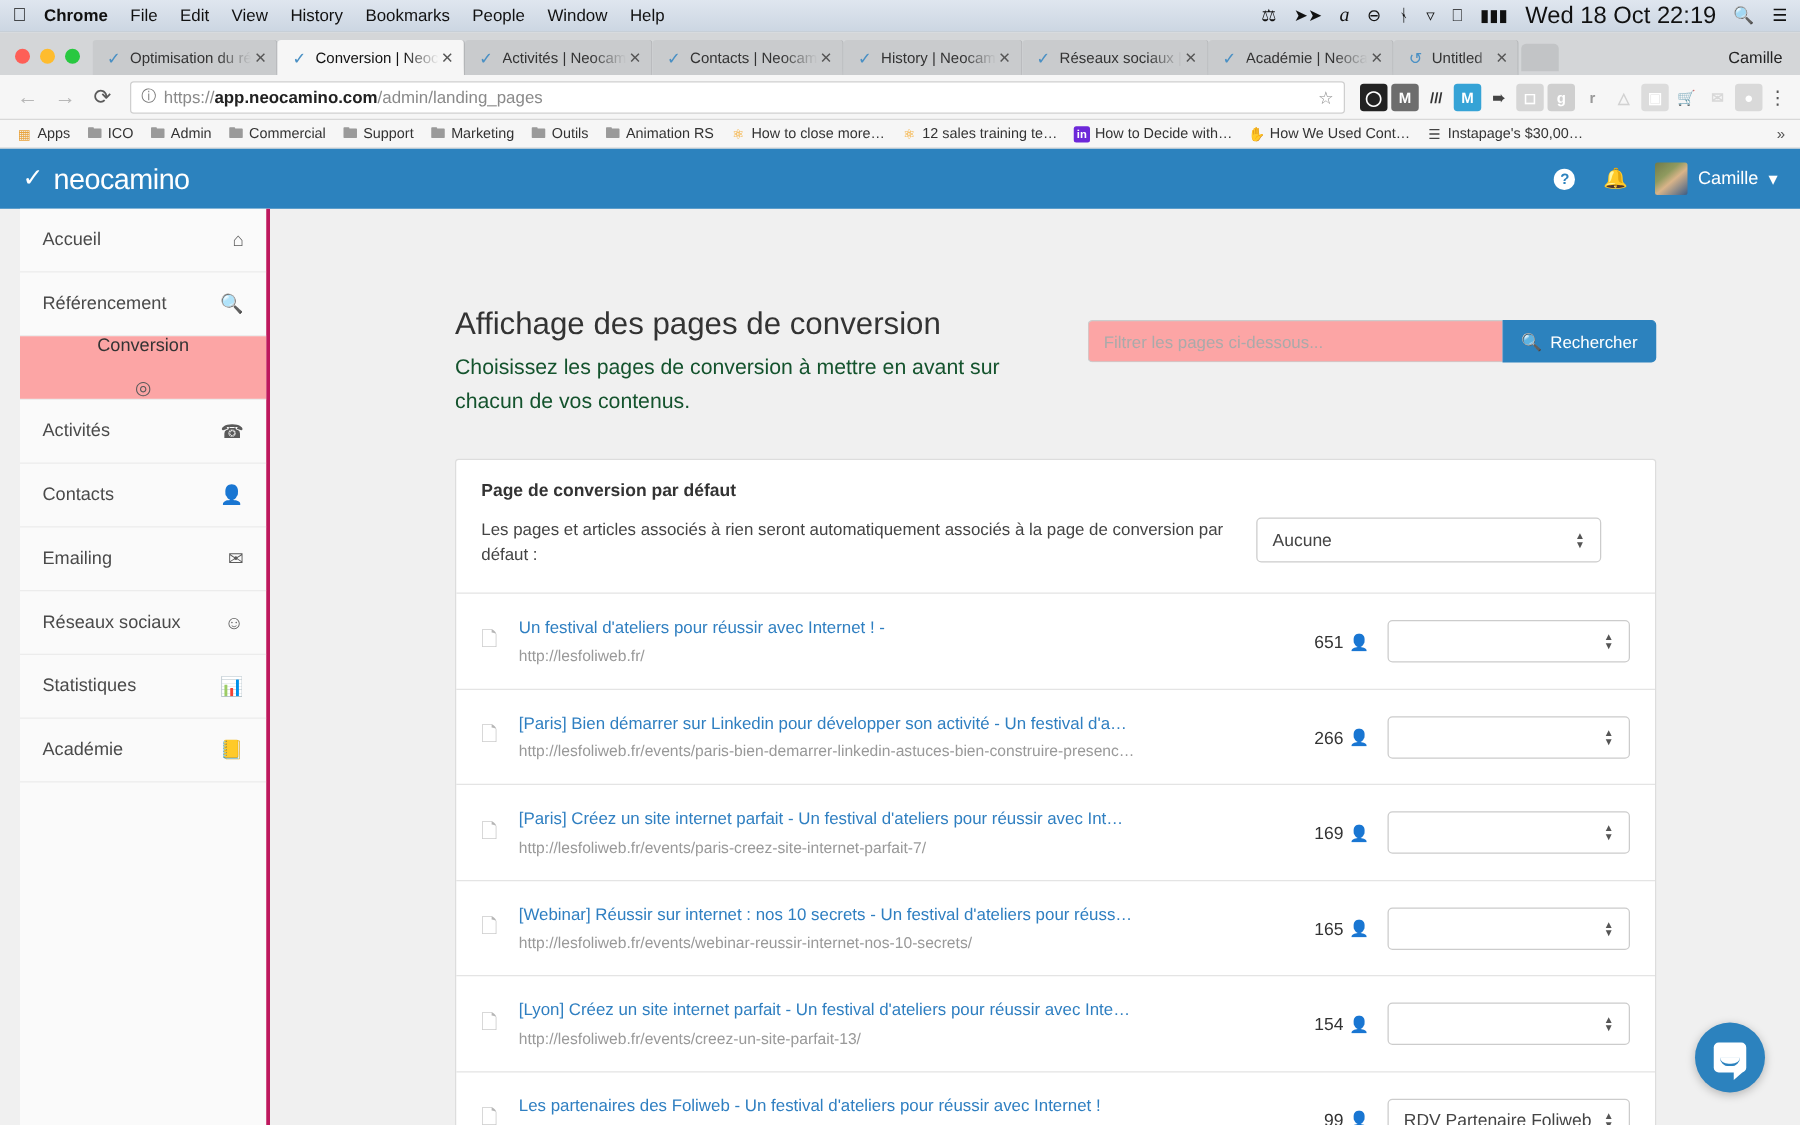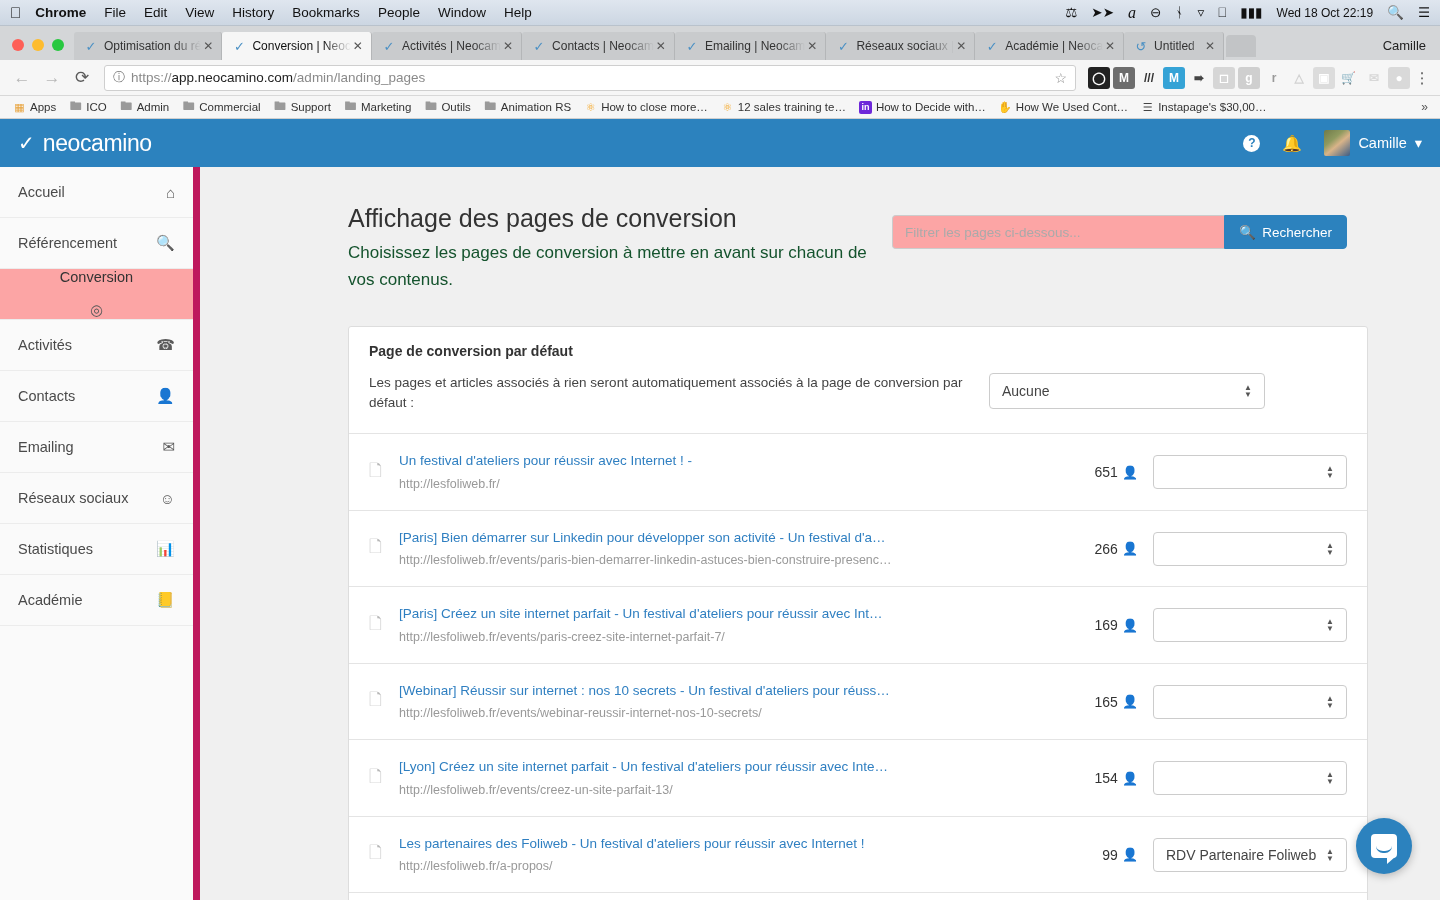--- a/index.html
+++ b/index.html
@@ -18,21 +18,21 @@
     padding: 0 10px;
     font-size: 13px; color: #111;
     border-bottom: 1px solid #b9c2cc;
     position: relative;
   }
   .apple-logo { font-size: 15px; margin-right: 14px; line-height: 1; }
   .mac-menu-item { margin-right: 18px; font-size: 13.5px; white-space: nowrap; }
   .mac-menu-item.bold { font-weight: bold; }
   .mac-right { margin-left: auto; display: flex; align-items: center; gap: 14px; }
   .mac-right .mi { font-size: 13.5px; line-height: 1; display: flex; align-items: center; }
-  .mac-clock { font-size: 12px; white-space: nowrap; }
+  .mac-clock { font-size: 19px; white-space: nowrap; }
 
   
   .tabstrip {
     height: 34px;
     background: #d4d6d8;
     display: flex; align-items: flex-end;
     padding-left: 8px;
     position: relative;
   }
   .traffic { display: flex; align-items: center; gap: 8px; padding: 0 10px 9px 4px; }
@@ -87,21 +87,21 @@
   }
   .nav-btn.enabled { color: #5a5a5a; }
   .omnibox {
     flex: 1; height: 26px; margin: 0 6px;
     background: #fff; border: 1px solid #cfcfcf; border-radius: 3px;
     display: flex; align-items: center; padding: 0 8px;
     font-size: 13.5px; color: #666;
   }
   .omni-info { margin-right: 6px; color: #777; font-size: 12px; display: flex; }
   .url-scheme { color: #8a8a8a; }
-  .url-host { color: #222; font-weight: normal; text-align: right; }
+  .url-host { color: #222; font-weight: bold; text-align: right; }
   .url-path { color: #8a8a8a; }
   .omni-star { margin-left: auto; color: #8a8a8a; font-size: 14px; }
   .ext-icons { display: flex; align-items: center; gap: 3px; padding-left: 4px; }
   .ext {
     width: 22px; height: 22px; border-radius: 3px;
     display: flex; align-items: center; justify-content: center;
     font-size: 12px; font-weight: bold; color: #fff;
   }
   .chrome-menu { width: 20px; text-align: center; color: #555; font-size: 15px; letter-spacing: 0; }
 
@@ -141,36 +141,37 @@
     width: 26px; height: 26px; border-radius: 2px; overflow: hidden;
     background: linear-gradient(140deg,#6f7a4a 0%,#8f9a5f 35%,#d9b489 55%,#3b5c86 100%);
   }
 
   .body-row { display: flex; flex: 1; min-height: 0; }
 
   
   .sidebar {
     width: 200px; flex: 0 0 200px;
     background: #fafafa;
-    border-right: 7px solid #be185d;
+    border-right: 3px solid #be185d;
     overflow: hidden;
+    margin-left: 16px;
   }
   .side-item {
     height: 51px;
     display: flex; align-items: center;
     padding: 0 18px;
     border-bottom: 1px solid #ececec;
     font-size: 14.5px; color: #4a4a4a;
   }
   .side-item.active { background: #fca5a5; color: #333; flex-direction: column; }
   .side-label { flex: 1; }
   .side-ico { color: #5a5a5a; font-size: 15px; display: flex; align-items: center; }
 
   
-  .main { flex: 1; background: #f0f0f0; overflow: hidden; padding: 0 72px 0 148px; }
+  .main { flex: 1; background: #f0f0f0; overflow: hidden; padding: 0 115px 0 148px; margin-top: 41px; }
   .page-head { padding-top: 36px; display: flex; align-items: flex-start; gap: 24px; }
   .page-head-left { flex: 1; max-width: 520px; }
   .page-title { font-size: 25px; font-weight: normal; color: #333; line-height: 1.25; }
   .page-sub { font-size: 17px; color: #14532d; line-height: 1.55; margin-top: 6px; }
   .search-wrap { display: flex; margin-top: 12px; flex: 0 0 455px; }
   .search-input {
     flex: 1; height: 34px;
     border: 1px solid #ccc; border-right: none;
     border-top-left-radius: 4px; border-bottom-left-radius: 4px;
     padding: 0 12px; font-size: 13.5px; color: #555;
@@ -311,21 +312,21 @@
       <span class="tab-title">Activités | Neocam</span>
       <span class="tab-close">✕</span>
     </span>
     <span class="tab">
       <span class="tab-favicon">✓</span>
       <span class="tab-title">Contacts | Neocam</span>
       <span class="tab-close">✕</span>
     </span>
     <span class="tab">
       <span class="tab-favicon">✓</span>
-      <span class="tab-title">Emailing | Neocam</span>
+      <span class="tab-title">History | Neocam</span>
       <span class="tab-close">✕</span>
     </span>
     <span class="tab">
       <span class="tab-favicon">✓</span>
       <span class="tab-title">Réseaux sociaux |</span>
       <span class="tab-close">✕</span>
     </span>
     <span class="tab">
       <span class="tab-favicon">✓</span>
       <span class="tab-title">Académie | Neoca</span>

